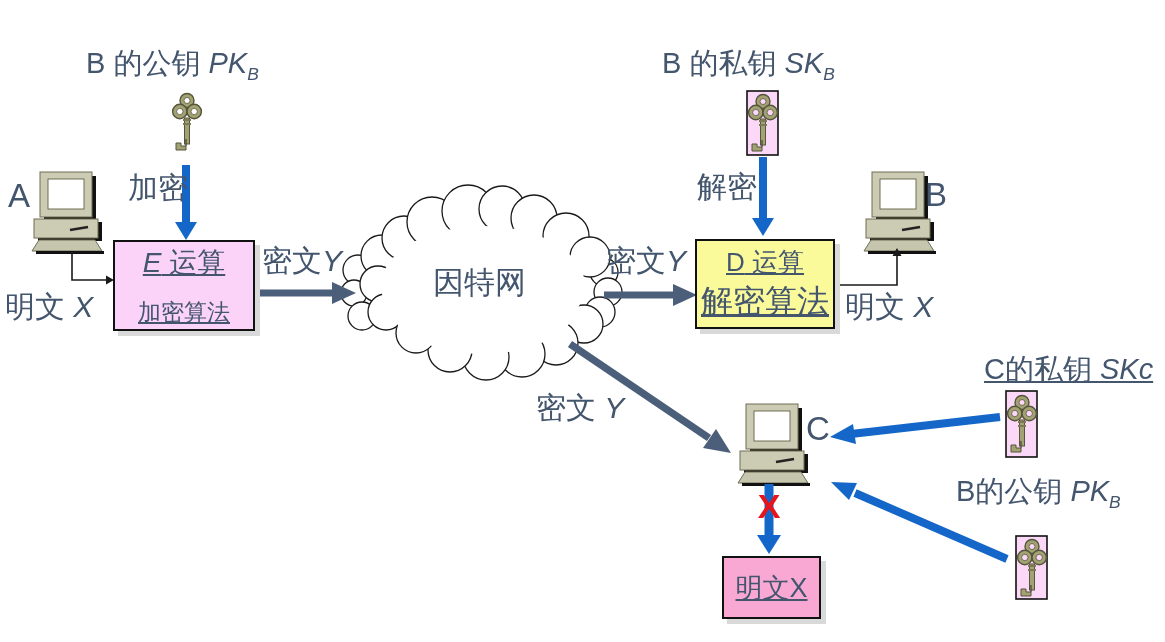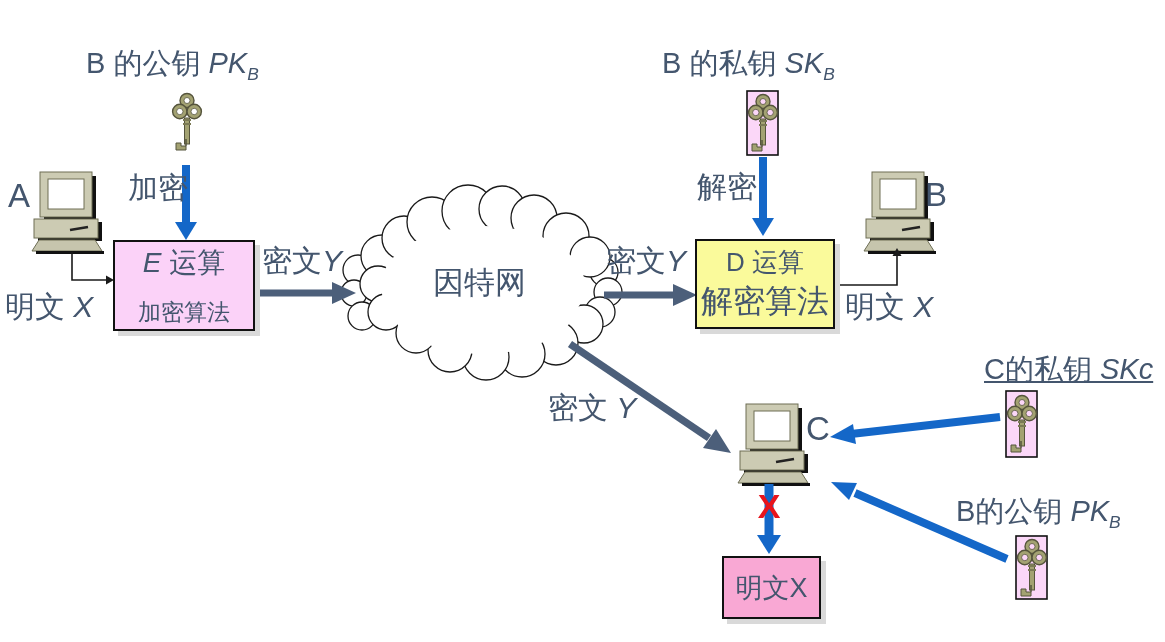--- a/index.html
+++ b/index.html
@@ -13,20 +13,21 @@
   .act{font-size:30px;}
   .vartext{font-size:30px;text-align:center;}
   .host{font-size:33px;}
   .net{font-size:31px;}
   .it{font-style:italic;}
   sub.vsub{font-size:0.6em;font-style:italic;}
   .opbox{
     position:absolute;border:2px solid #111;box-shadow:5px 5px 0 #d9d9d9;
     display:flex;flex-direction:column;align-items:center;justify-content:center;
     text-align:center;
+    text-decoration:underline;
   }
   #e-box{left:113px;top:240px;width:138px;height:87px;background:#fbd2f8;}
   #d-box{left:695px;top:239px;width:136px;height:86px;background:#fafa9b;}
   #e-box .l1{font-size:28px;}
   #e-box .l2{font-size:23px;margin-top:15px;}
   #d-box .l1{font-size:26px;}
   #d-box .l2{font-size:32px;}
   #e-box .op-letter{font-style:italic;}
   #plain-c-box{left:722px;top:556px;width:95px;height:59px;background:#f9a8d4;font-size:27px;}
   #blocked-x{
@@ -147,38 +148,38 @@
       <polygon points="892.5,256 901.5,256 897,248" fill="#1a1a1a"></polygon>
     </g>
   </svg>
 
   <div class="lbl cap" style="left:86px;top:48px;"><span>B 的公钥 </span><span class="it">PK</span><sub class="vsub">B</sub></div>
 
   <div class="lbl cap" style="left:662px;top:48px;"><span>B 的私钥 </span><span class="it">SK</span><sub class="vsub">B</sub></div>
 
   <div class="lbl cap" style="left:984px;top:354px;text-decoration:underline;"><span>C的私钥 </span><span class="it">SKc</span><sub class="vsub"></sub></div>
 
-  <div class="lbl cap" style="left:956px;top:496px;"><span>B的公钥 </span><span class="it">PK</span><sub class="vsub">B</sub></div>
+  <div class="lbl cap" style="left:956px;top:476px;"><span>B的公钥 </span><span class="it">PK</span><sub class="vsub">B</sub></div>
 
   <div class="lbl act" style="left:112px;top:171px;margin-left:16px;">加密</div>
   <div class="lbl act" style="left:697px;top:170px;">解密</div>
 
   <div class="lbl host" style="left:8px;top:178px;">A</div>
   <div class="lbl host" style="left:925px;top:177px;">B</div>
   <div class="lbl host" style="left:806px;top:411px;">C</div>
 
   <div class="lbl vartext" style="left:5px;top:290px;"><span>明文 </span><span class="it">X</span></div>
 
   <div class="lbl vartext" style="left:845px;top:290px;"><span>明文 </span><span class="it">X</span></div>
 
   <div class="lbl vartext" style="left:262px;top:244px;"><span>密文</span><span class="it">Y</span></div>
 
   <div class="lbl vartext" style="left:606px;top:244px;"><span>密文</span><span class="it">Y</span></div>
 
-  <div class="lbl vartext" style="left:548px;top:391px;"><span>密文 </span><span class="it">Y</span></div>
+  <div class="lbl vartext" style="left:536px;top:391px;"><span>密文 </span><span class="it">Y</span></div>
 
   <div class="lbl net" style="left:433px;top:266px;">因特网</div>
 
   <div id="e-box" class="opbox">
     <div class="l1"><span class="op-letter">E</span><span> 运算</span></div>
     <div class="l2">加密算法</div>
   </div>
 
   <div id="d-box" class="opbox">
     <div class="l1"><span class="op-letter">D</span><span> 运算</span></div>

